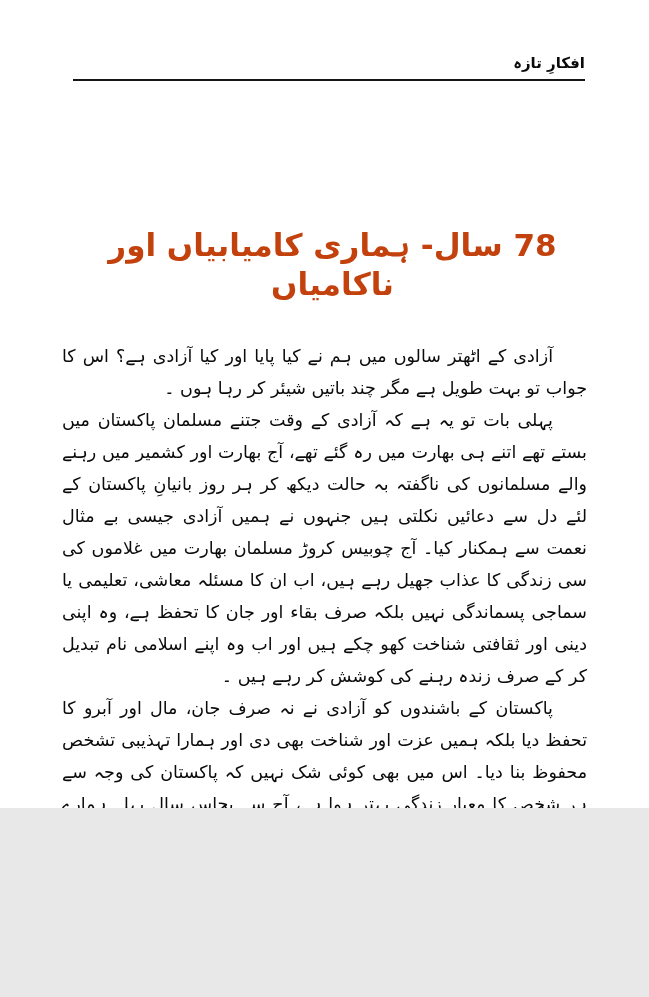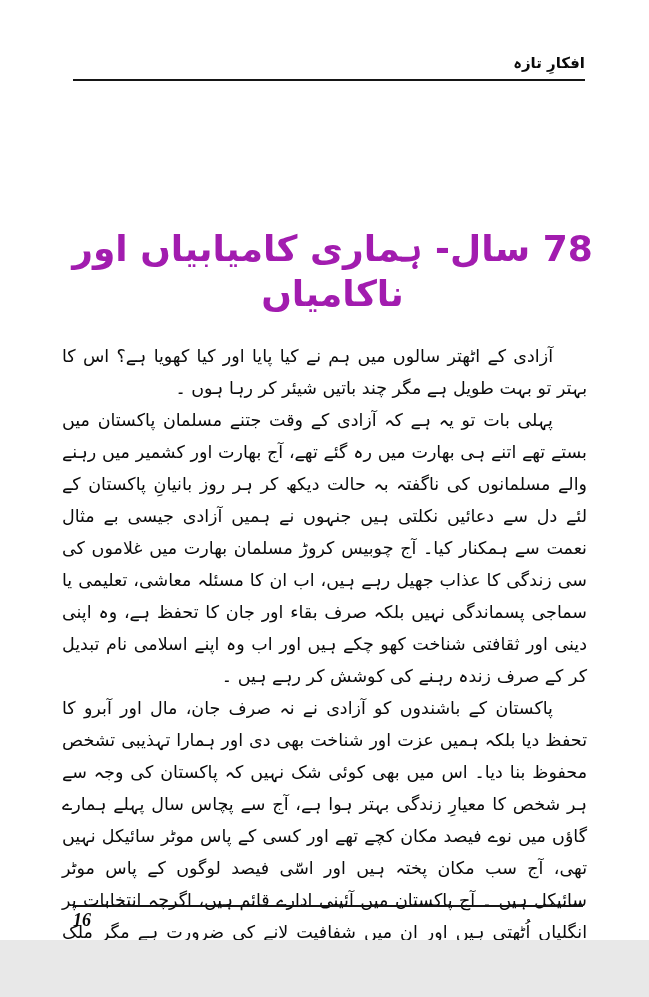--- a/index.html
+++ b/index.html
@@ -3,21 +3,21 @@
 <meta charset="utf-8">
 <style>
   html, body {
     margin: 0;
     padding: 0;
     background: #e8e8e8;
   }
   .page {
     position: relative;
     width: 649px;
-    height: 940px;
+    height: 808px;
     margin: 0 auto;
     background: #ffffff;
     overflow: hidden;
     font-family: "DejaVu Sans", sans-serif;
     color: #0a0a0a;
   }
 
   
   .running-head {
     position: absolute;
@@ -42,24 +42,24 @@
 
   
   .article-title {
     position: absolute;
     top: 226px;
     left: 56px;
     right: 40px;
     margin: 0;
     direction: rtl;
     text-align: center;
-    font-size: 36px;
+    font-size: 31px;
     font-weight: bold;
     line-height: 1.25;
-    color: #a21caf;
+    color: #c2410c;
   }
 
   
   .article-body {
     position: absolute;
     top: 340px;
     left: 62px;
     right: 62px;
     direction: rtl;
     text-align: justify;
@@ -102,21 +102,21 @@
 <div class="page">
 
   <header class="running-head">
     <span class="journal-title">افکارِ تازہ</span>
     <hr class="head-rule">
   </header>
 
   <h1 class="article-title">78 سال- ہماری کامیابیاں اور ناکامیاں</h1>
 
   <main class="article-body">
-    <p>آزادی کے اٹھتر سالوں میں ہم نے کیا پایا اور کیا کھویا ہے؟ اس کا بہتر تو بہت طویل ہے مگر چند باتیں شیئر کر رہا ہوں ۔</p>
+    <p>آزادی کے اٹھتر سالوں میں ہم نے کیا پایا اور کیا آزادی ہے؟ اس کا جواب تو بہت طویل ہے مگر چند باتیں شیئر کر رہا ہوں ۔</p>
     <p>پہلی بات تو یہ ہے کہ آزادی کے وقت جتنے مسلمان پاکستان میں بستے تھے اتنے ہی بھارت میں رہ گئے تھے، آج بھارت اور کشمیر میں رہنے والے مسلمانوں کی ناگفتہ بہ حالت دیکھ کر ہر روز بانیانِ پاکستان کے لئے دل سے دعائیں نکلتی ہیں جنہوں نے ہمیں آزادی جیسی بے مثال نعمت سے ہمکنار کیا۔ آج چوبیس کروڑ مسلمان بھارت میں غلاموں کی سی زندگی کا عذاب جھیل رہے ہیں، اب ان کا مسئلہ معاشی، تعلیمی یا سماجی پسماندگی نہیں بلکہ صرف بقاء اور جان کا تحفظ ہے، وہ اپنی دینی اور ثقافتی شناخت کھو چکے ہیں اور اب وہ اپنے اسلامی نام تبدیل کر کے صرف زندہ رہنے کی کوشش کر رہے ہیں ۔</p>
     <p>پاکستان کے باشندوں کو آزادی نے نہ صرف جان، مال اور آبرو کا تحفظ دیا بلکہ ہمیں عزت اور شناخت بھی دی اور ہمارا تہذیبی تشخص محفوظ بنا دیا۔ اس میں بھی کوئی شک نہیں کہ پاکستان کی وجہ سے ہر شخص کا معیارِ زندگی بہتر ہوا ہے، آج سے پچاس سال پہلے ہمارے گاؤں میں نوے فیصد مکان کچے تھے اور کسی کے پاس موٹر سائیکل نہیں تھی، آج سب مکان پختہ ہیں اور اسّی فیصد لوگوں کے پاس موٹر سائیکل ہیں ۔ آج پاکستان میں آئینی ادارے قائم ہیں، اگرچہ انتخابات پر انگلیاں اُٹھتی ہیں اور ان میں شفافیت لانے کی ضرورت ہے مگر ملک میں منتخب ارکان پر مشتمل پارلیمنٹ اور صوبائی اسمبلیاں قائم ہیں ۔ ہر سطح پر عدلیہ ہے، بڑی مضبوط اور ڈسپلنڈ فوج ہے، دنیا کی بہترین ایئرفورس ہے، ملٹری کے بہت معیاری تربیتی ادارے ہیں، چند بہت اچھے ہسپتال ہیں ۔ ہم موٹروے پولیس جیسے عالمی معیار</p>
   </main>
 
   <footer class="page-footer">
     <hr class="foot-rule">
     <span class="page-number">16</span>
   </footer>
 
 </div>

